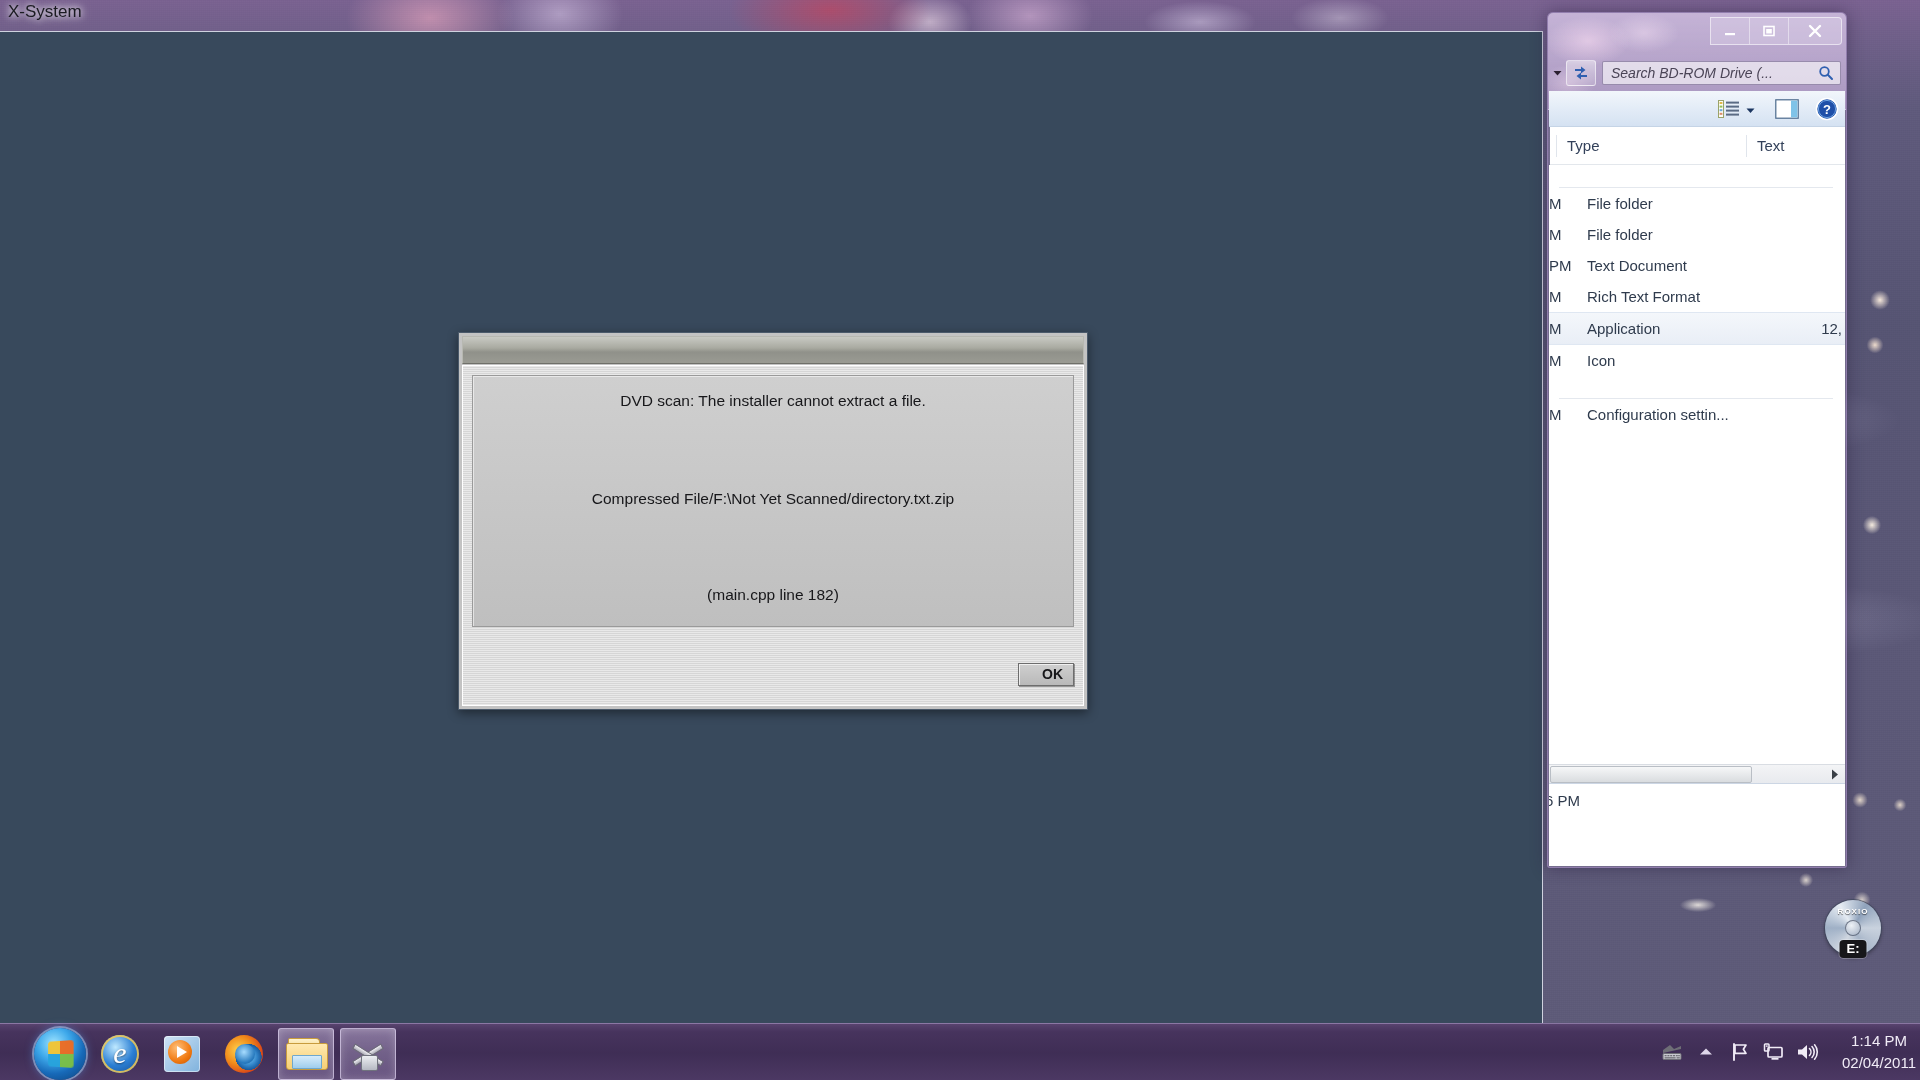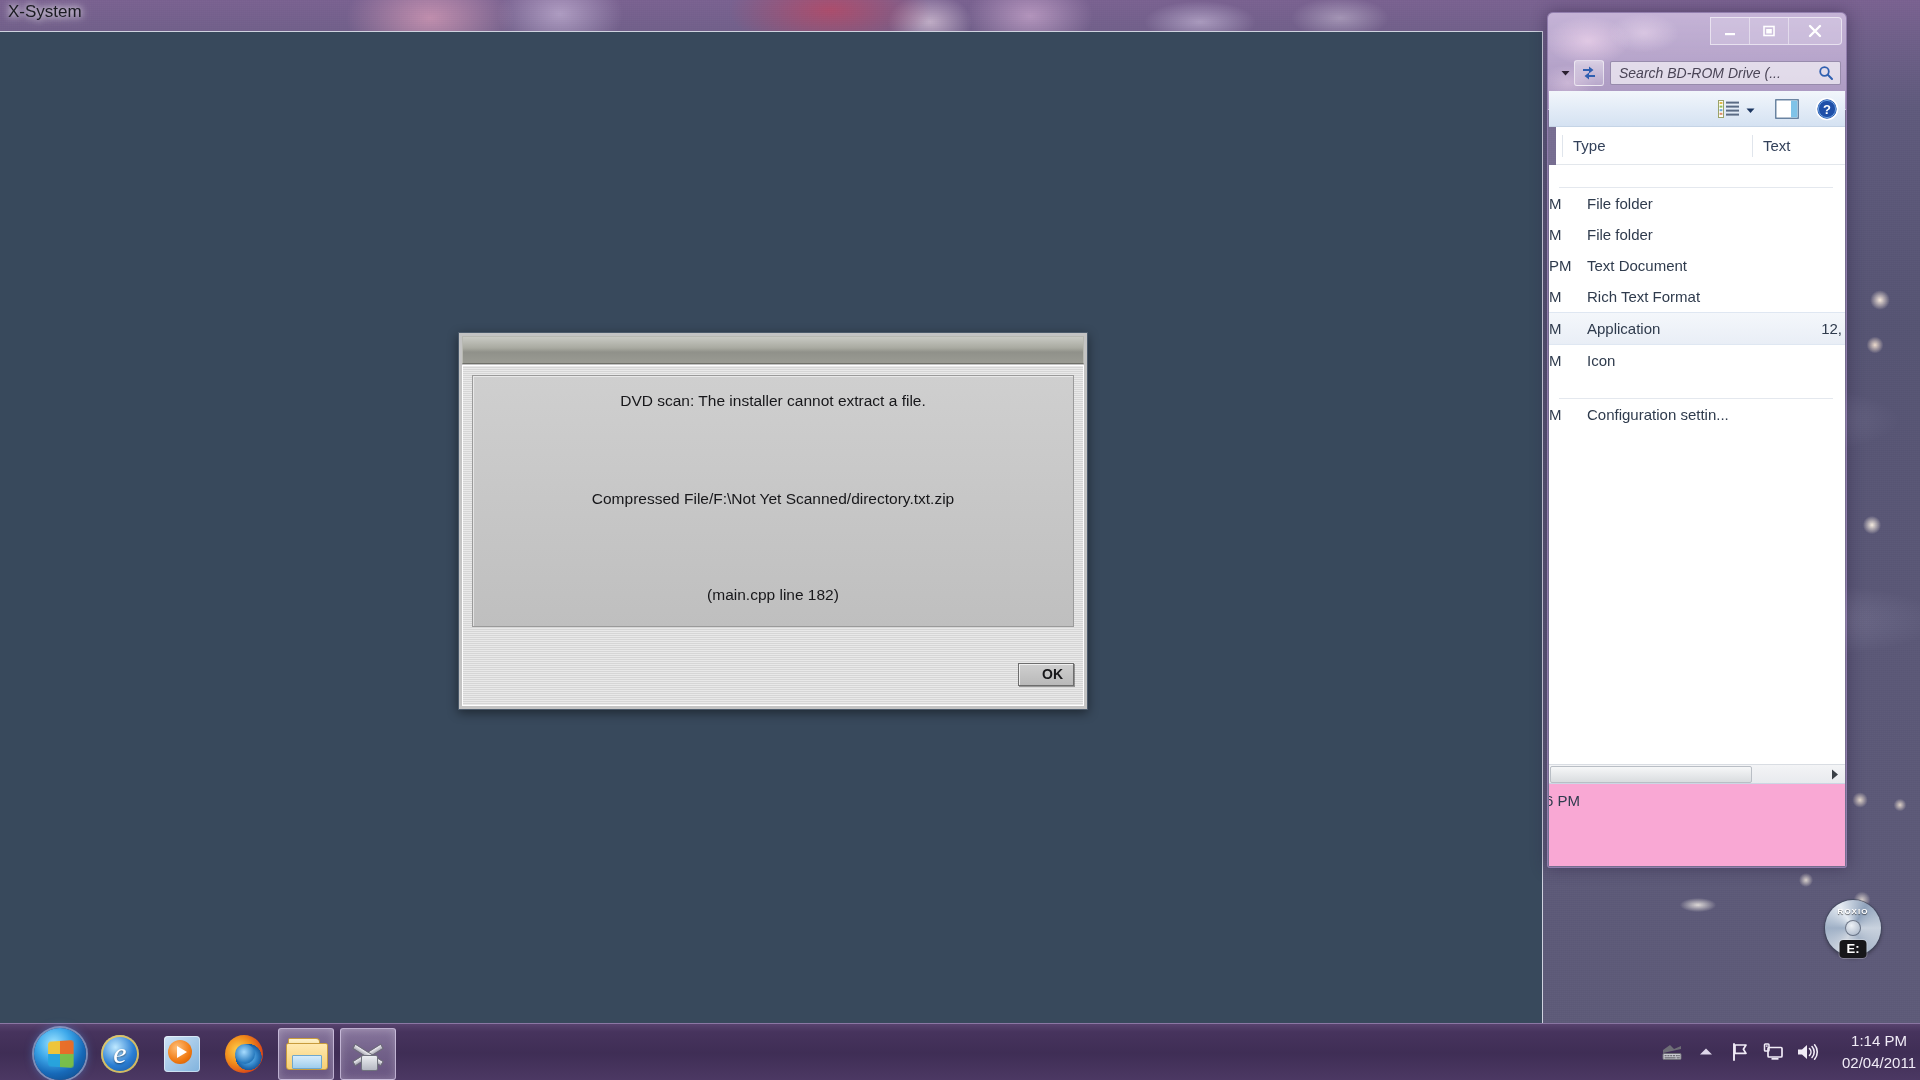--- a/index.html
+++ b/index.html
@@ -243,21 +243,21 @@
   .cap-btn svg { display: block; }
 
   
   #explorer-addressrow {
     position: absolute;
     left: 0; right: 0;
     top: 46px;
     height: 28px;
     display: flex;
     align-items: center;
-    padding-left: 10px;
+    padding-left: 2px;
   }
   #addr-chevron {
     width: 14px;
     display: flex; align-items: center; justify-content: center;
     color: #2b2030;
     cursor: pointer;
   }
   #refresh-button {
     width: 28px; height: 24px;
     margin-left: 2px;
@@ -306,21 +306,21 @@
   }
   .tb-item { display: flex; align-items: center; cursor: pointer; }
   #views-button { margin-right: 6px; }
   #views-caret { margin-left: 6px; }
   #preview-pane-button { margin: 0 14px; }
   #help-button { margin-left: 2px; }
 
   
   #column-headers {
     position: absolute;
-    left: 8px; right: 1px;
+    left: 2px; right: 1px;
     top: 114px;
     height: 38px;
     background: #ffffff;
     border-bottom: 1px solid #e3e7ec;
     display: flex;
     align-items: center;
     font-size: 15px;
     color: #33415a;
     box-sizing: border-box;
   }
@@ -414,21 +414,21 @@
     display: flex; align-items: center; justify-content: center;
     cursor: pointer;
   }
 
   
   #details-pane {
     position: absolute;
     left: 1px; right: 1px;
     bottom: 1px;
     height: 83px;
-    background: #f9a8d4;
+    background: #ffffff;
     border-top: 1px solid #ccd6e4;
     box-sizing: border-box;
     padding: 8px 0 0 0;
     font-size: 15px;
     color: #2f3b4d;
     overflow: hidden;
   }
   #details-time { white-space: nowrap; margin-left: -4px; }
 
   

